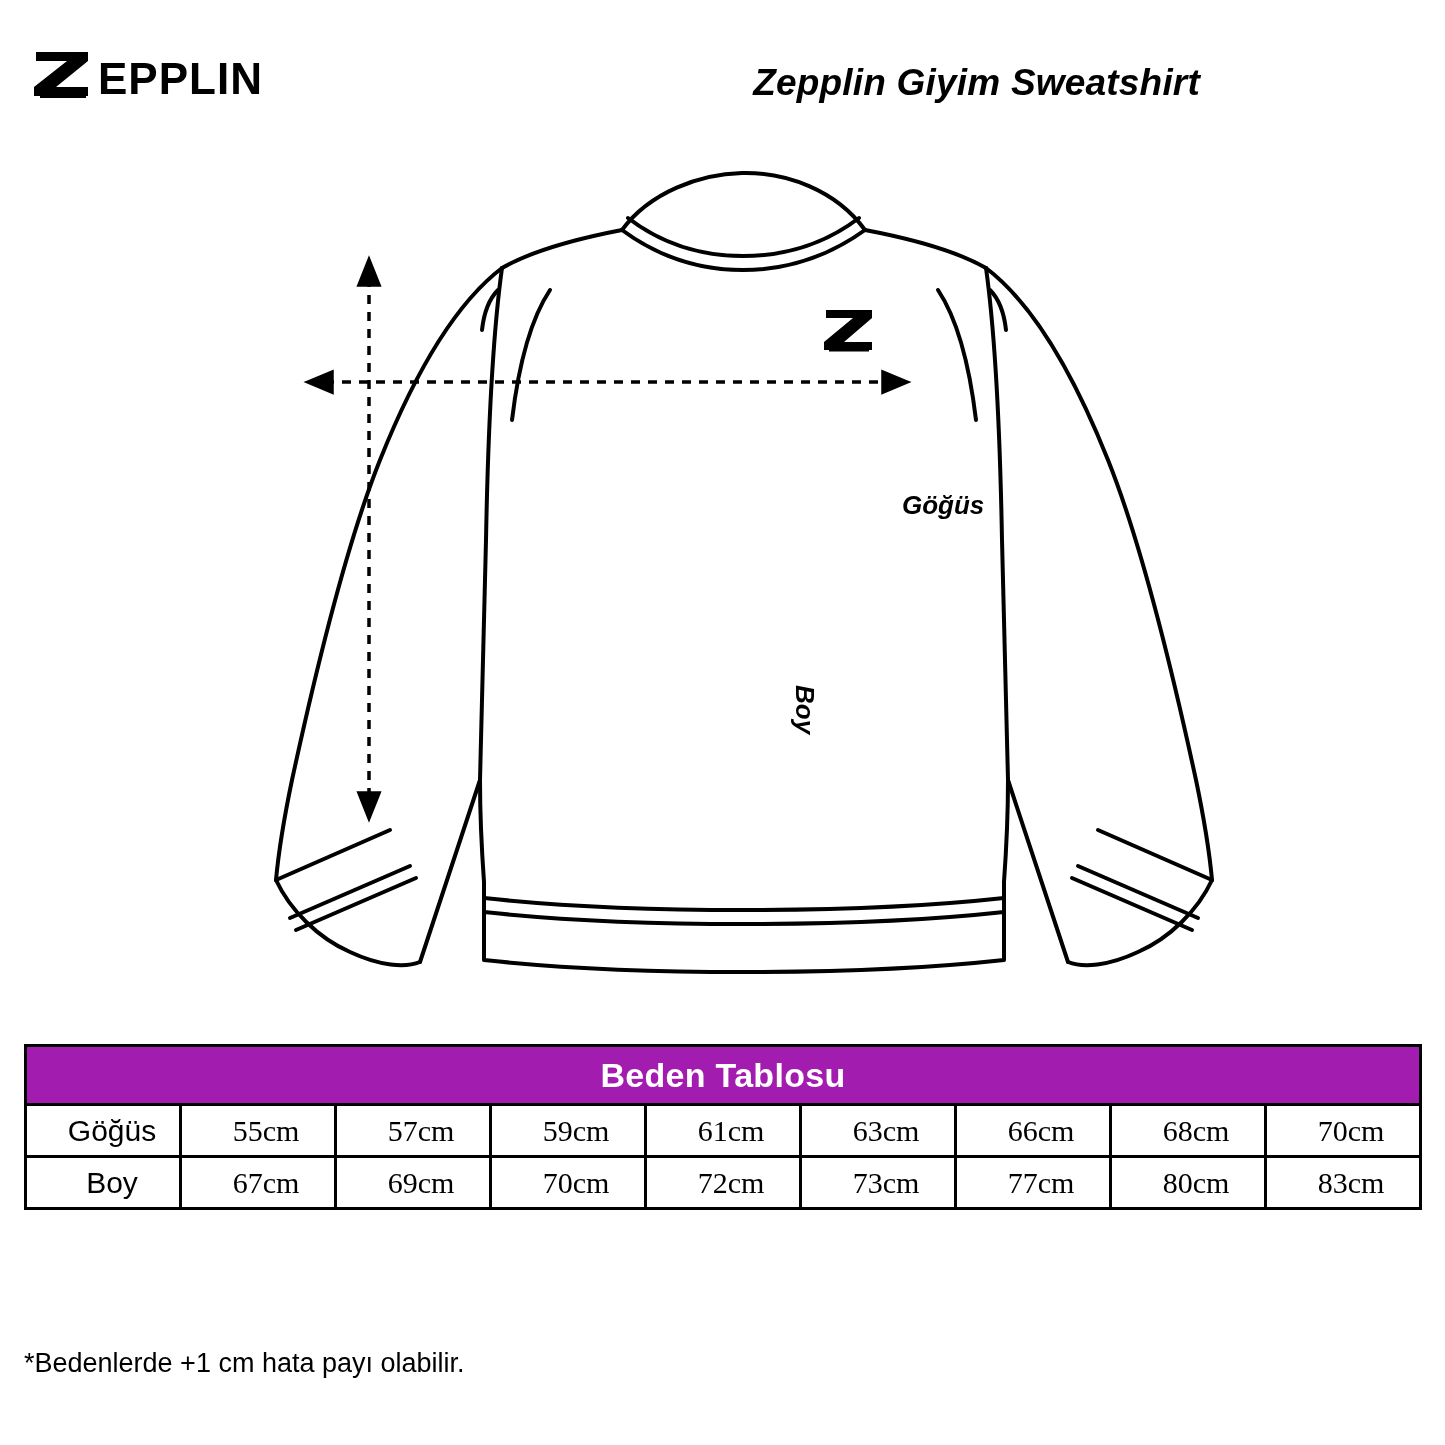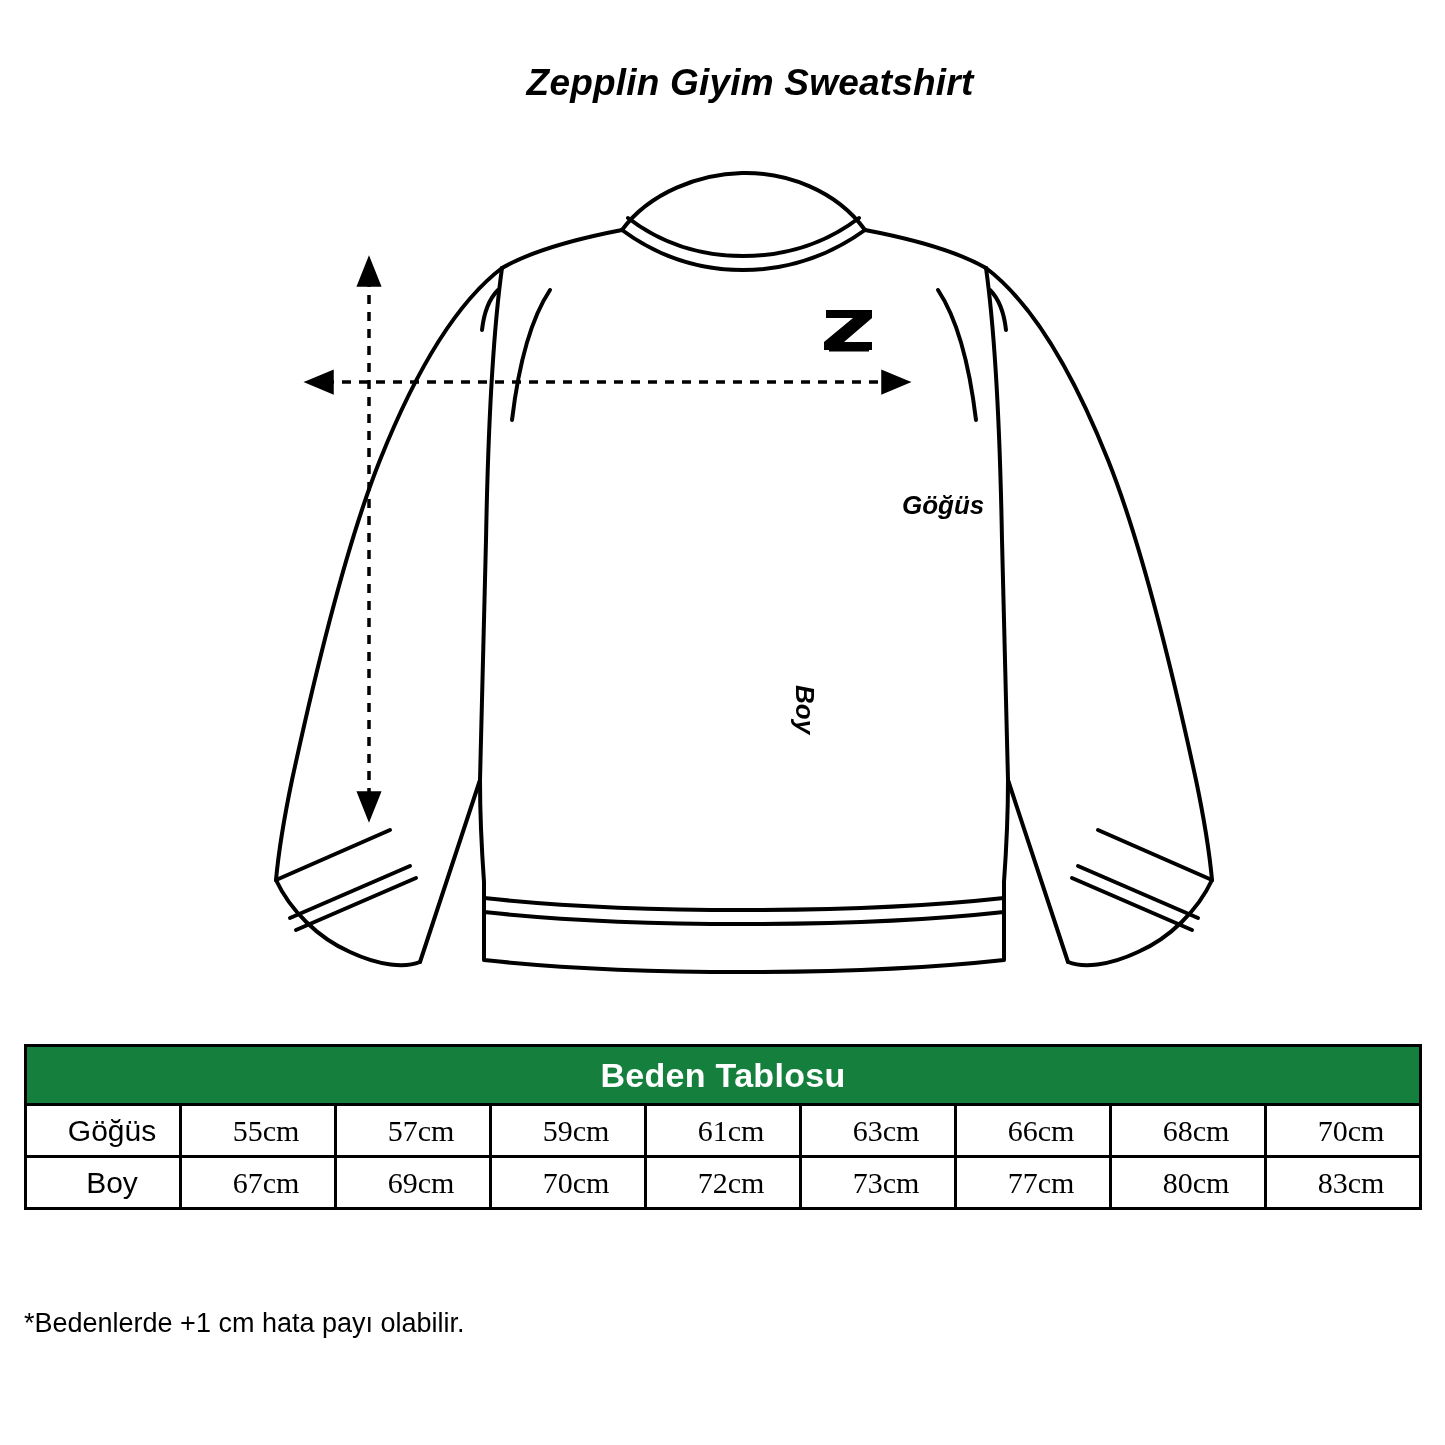--- a/index.html
+++ b/index.html
@@ -26,21 +26,21 @@
     left: 30px;
     top: 48px;
     width: 240px;
     height: 62px;
   }
   .header-title {
     position: absolute;
     left: 300px;
     top: 62px;
     width: 900px;
-    text-align: center;
+    text-align: right;
     font-size: 37px;
     font-style: italic;
     letter-spacing: 0.2px;
     white-space: nowrap;
   }
   .header-title .light {
     font-weight: 600;
   }
   .header-title .bold {
     font-weight: 800;
@@ -88,21 +88,21 @@
   table.size-table td, table.size-table th {
     border: 3px solid #000000;
     padding: 0;
     height: 49px;
     font-size: 30px;
     font-weight: 400;
     text-align: center;
     vertical-align: middle;
   }
   .tbl-title {
-    background: #15803d;
+    background: #a21caf;
     color: #ffffff;
     font-size: 34px !important;
     font-weight: 700 !important;
     height: 56px !important;
     letter-spacing: 0.3px;
   }
   .row-head {
     font-weight: 700;
     font-size: 33px;
     text-align: left;
@@ -114,30 +114,41 @@
   }
   .val-cell {
     text-align: left;
     padding-left: 16px !important;
     font-size: 30px;
     font-family: Liberation Serif, serif;
   }
   .footnote {
     position: absolute;
     left: 24px;
-    top: 1308px;
+    top: 1348px;
     font-size: 27px;
     font-weight: 400;
   }
 </style>
 </head>
 <body>
 
 <div class="page">
 
+  <div class="brand-logo">
+    <svg viewBox="0 0 240 62" width="240" height="62" aria-hidden="true">
+      <g fill="#000000">
+
+        <path d="M6 4 h52 v9 l-32 26 h32 v9 h-54 v-9 l33 -26 h-31 z"></path>
+        <path d="M10 46 h46 v4 h-46 z"></path>
+
+        <text x="68" y="46" font-family="Liberation Sans, sans-serif" font-size="44" font-weight="700" letter-spacing="1">EPPLIN</text>
+      </g>
+    </svg>
+  </div>
 
   <div class="header-title">
     <span class="light">Zepplin Giyim </span><span class="bold">Sweatshirt</span>
   </div>
 
   <div class="illustration">
     <svg viewBox="0 0 1000 870" width="1000" height="870" aria-hidden="true">
       <g fill="none" stroke="#000000" stroke-width="4" stroke-linejoin="round" stroke-linecap="round">
 
         <path d="M392 90 C 420 52, 470 34, 512 33 C 556 32, 606 50, 635 90"></path>

